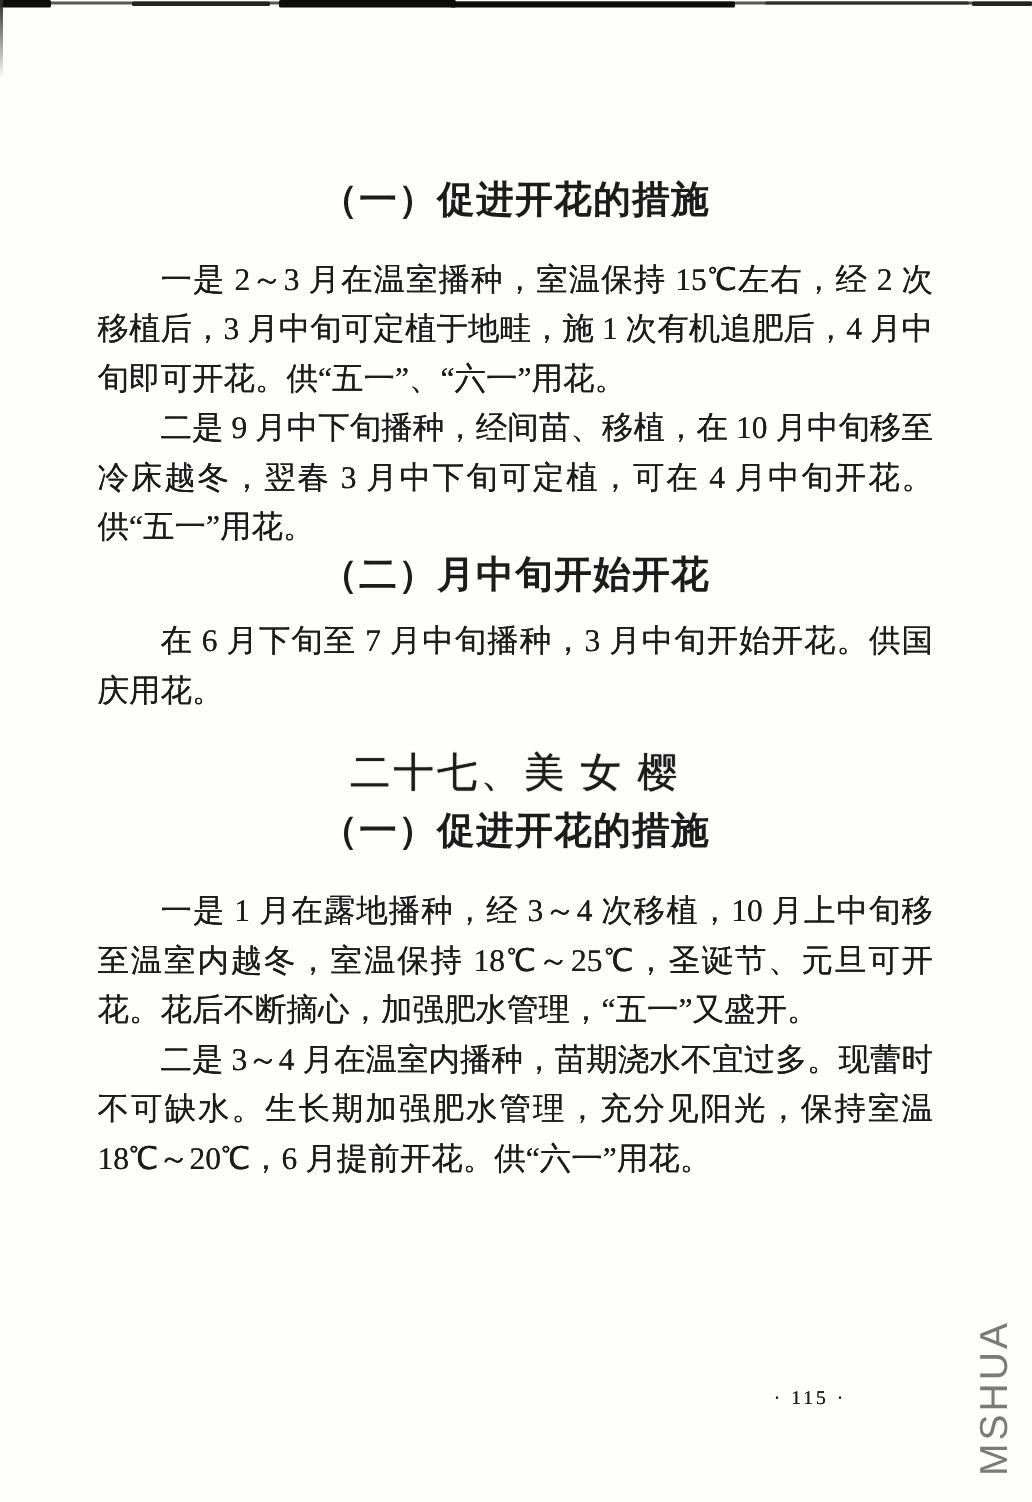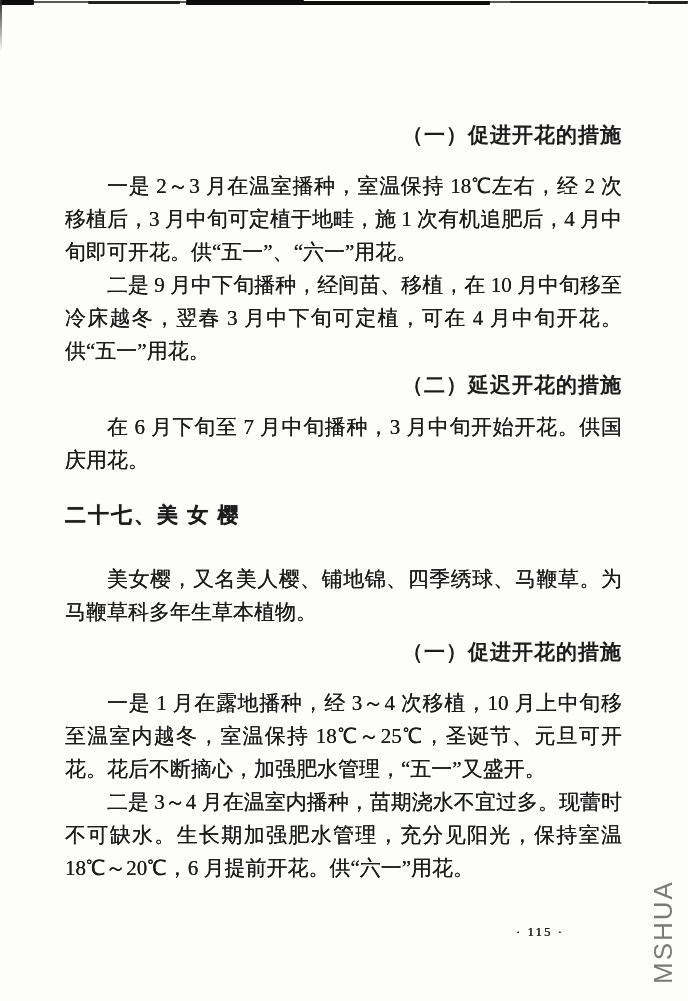--- a/index.html
+++ b/index.html
@@ -45,25 +45,25 @@
   }
 
   
   .text-col {
     position: absolute;
     left: 65px; top: 0;
     width: 557px;
   }
   .sec-heading {
     margin: 0;
-    font-family: Liberation Sans, sans-serif;
+    font-family: Liberation Mono, monospace;
     font-weight: bold;
-    font-size: 21px;
+    font-size: 25px;
     line-height: 26px;
-    text-align: right;
+    text-align: center;
     letter-spacing: 1px;
   }
   .h-promote-1 { margin-top: 122px; }
   .h-delay     { margin-top: 4px; }
   .h-promote-2 { margin-top: 10px; }
 
   .body-para {
     margin: 0;
     font-size: 21px;
     line-height: 33px;
@@ -71,23 +71,24 @@
     text-indent: 2em;
     text-shadow: 0 0 0.4px currentColor;
   }
   .p1 { margin-top: 22px; }
   .p3 { margin-top: 13px; }
   .p4 { margin-top: 30px; }
   .p5 { margin-top: 22px; }
 
   .chapter-title {
     margin: 21px 0 0 0;
-    font-size: 21px;
+    font-size: 27px;
     line-height: 35px;
-    font-weight: bold;
+    font-weight: normal;
+    text-align: center;
     letter-spacing: 2px;
     text-shadow: 0 0 0.7px currentColor;
   }
 
   
   .page-number {
     position: absolute;
     left: 498px; top: 924px;
     width: 84px;
     text-align: center;
@@ -117,31 +118,30 @@
   <div class="seg s4"></div>
   <div class="seg s5"></div>
   <div class="seg s6"></div>
 </div>
 <div class="scan-left"></div>
 
 <div class="text-col">
 
   <h2 class="sec-heading h-promote-1">（一）促进开花的措施</h2>
 
-  <p class="body-para p1">一是 2～3 月在温室播种，室温保持 18℃左右，经 2 次移植后，3 月中旬可定植于地畦，施 1 次有机追肥后，4 月中旬即可开花。供“五一”、“六一”用花。</p>
+  <p class="body-para p1">一是 2～3 月在温室播种，室温保持 15℃左右，经 2 次移植后，3 月中旬可定植于地畦，施 1 次有机追肥后，4 月中旬即可开花。供“五一”、“六一”用花。</p>
 
   <p class="body-para">二是 9 月中下旬播种，经间苗、移植，在 10 月中旬移至冷床越冬，翌春 3 月中下旬可定植，可在 4 月中旬开花。供“五一”用花。</p>
 
-  <h2 class="sec-heading h-delay">（二）延迟开花的措施</h2>
+  <h2 class="sec-heading h-delay">（二）月中旬开始开花</h2>
 
   <p class="body-para p3">在 6 月下旬至 7 月中旬播种，3 月中旬开始开花。供国庆用花。</p>
 
   <h1 class="chapter-title">二十七、美 女 樱</h1>
 
-  <p class="body-para p4">美女樱，又名美人樱、铺地锦、四季绣球、马鞭草。为马鞭草科多年生草本植物。</p>
 
   <h2 class="sec-heading h-promote-2">（一）促进开花的措施</h2>
 
   <p class="body-para p5">一是 1 月在露地播种，经 3～4 次移植，10 月上中旬移至温室内越冬，室温保持 18℃～25℃，圣诞节、元旦可开花。花后不断摘心，加强肥水管理，“五一”又盛开。</p>
 
   <p class="body-para">二是 3～4 月在温室内播种，苗期浇水不宜过多。现蕾时不可缺水。生长期加强肥水管理，充分见阳光，保持室温 18℃～20℃，6 月提前开花。供“六一”用花。</p>
 
 </div>
 
 <div class="page-number">· 115 ·</div>

